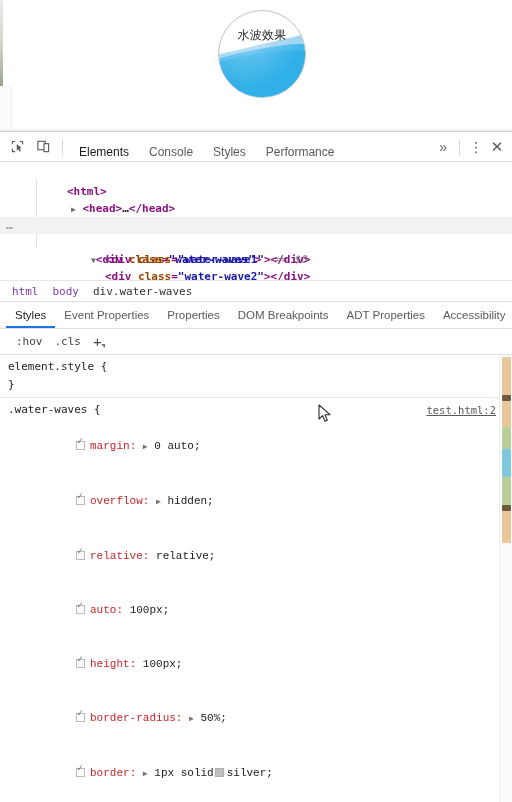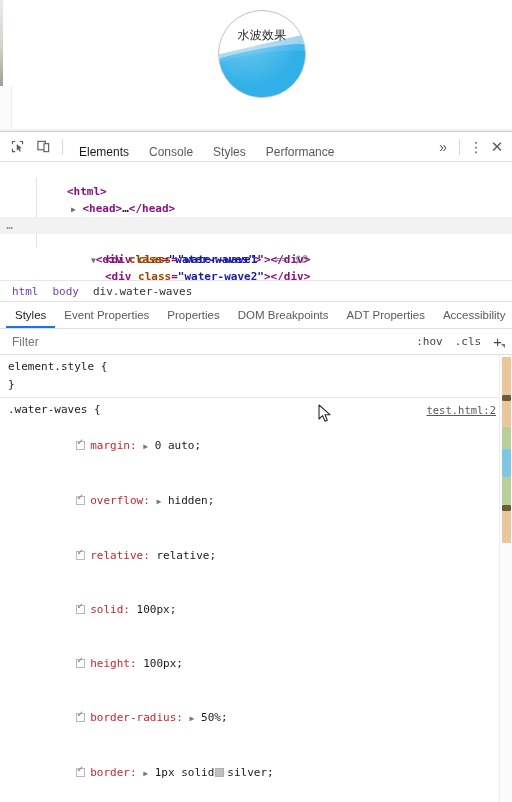--- a/index.html
+++ b/index.html
@@ -171,21 +171,21 @@
   .rule-head { white-space:pre; }
   .sel { color:#222; }
   .origin {
     position:absolute; right:16px; top:3px; font-size:10.5px; color:#888;
     font-family:"Liberation Sans", sans-serif; font-style:italic;
   }
   .origin.link {
     color:#5a5a5a; text-decoration:underline; font-style:normal;
     font-family:"DejaVu Sans Mono", monospace; cursor:pointer;
   }
-  .decl { white-space:pre; padding-left:2px; }
+  .decl { white-space:pre; padding-left:2px;font-family:Liberation Mono, monospace; }
   .cb {
     display:inline-block; width:9px; height:9px; border:1px solid #b9b9b9;
     background:#fff; vertical-align:-1px; margin-right:5px; position:relative;
   }
   .cb:after {
     content:"✓"; position:absolute; left:0px; top:-5px;
     font-size:10px; color:#777; line-height:1;
   }
   .prop { color:#c5262c; }
   .value { color:#1a1a1a; }
@@ -298,21 +298,20 @@
     <div class="side-tabs">
       <div class="side-tab active">Styles</div>
       <div class="side-tab">Event Properties</div>
       <div class="side-tab">Properties</div>
       <div class="side-tab">DOM Breakpoints</div>
       <div class="side-tab">ADT Properties</div>
       <div class="side-tab">Accessibility</div>
     </div>
 
     <div class="filter-bar">
-      <input class="filter-input" type="text" placeholder="Filter" style="">
       <span class="f-btn">:hov</span>
       <span class="f-btn">.cls</span>
       <span class="f-plus">+</span>
     </div>
 
     <div class="styles-pane">
 
       <div class="rule">
         <div class="rule-head"><span class="sel">element.style {</span></div>
         <div class="rule-head"><span class="sel">}</span></div>
@@ -325,21 +324,21 @@
         <div class="decl">
           <span class="cb"></span><span class="prop">margin</span><span class="prop">:</span> <span class="tri">▶</span> <span class="value">0 auto;</span>
         </div>
         <div class="decl">
           <span class="cb"></span><span class="prop">overflow</span><span class="prop">:</span> <span class="tri">▶</span> <span class="value">hidden;</span>
         </div>
         <div class="decl">
           <span class="cb"></span><span class="prop">relative</span><span class="prop">:</span> <span class="value">relative;</span>
         </div>
         <div class="decl">
-          <span class="cb"></span><span class="prop">solid</span><span class="prop">:</span> <span class="value">100px;</span>
+          <span class="cb"></span><span class="prop">auto</span><span class="prop">:</span> <span class="value">100px;</span>
         </div>
         <div class="decl">
           <span class="cb"></span><span class="prop">height</span><span class="prop">:</span> <span class="value">100px;</span>
         </div>
         <div class="decl">
           <span class="cb"></span><span class="prop">border-radius</span><span class="prop">:</span> <span class="tri">▶</span> <span class="value">50%;</span>
         </div>
         <div class="decl">
           <span class="cb"></span><span class="prop">border</span><span class="prop">:</span> <span class="tri">▶</span> <span class="value">1px solid</span><span class="swatch-silver"></span><span class="value">silver;</span>
         </div>

